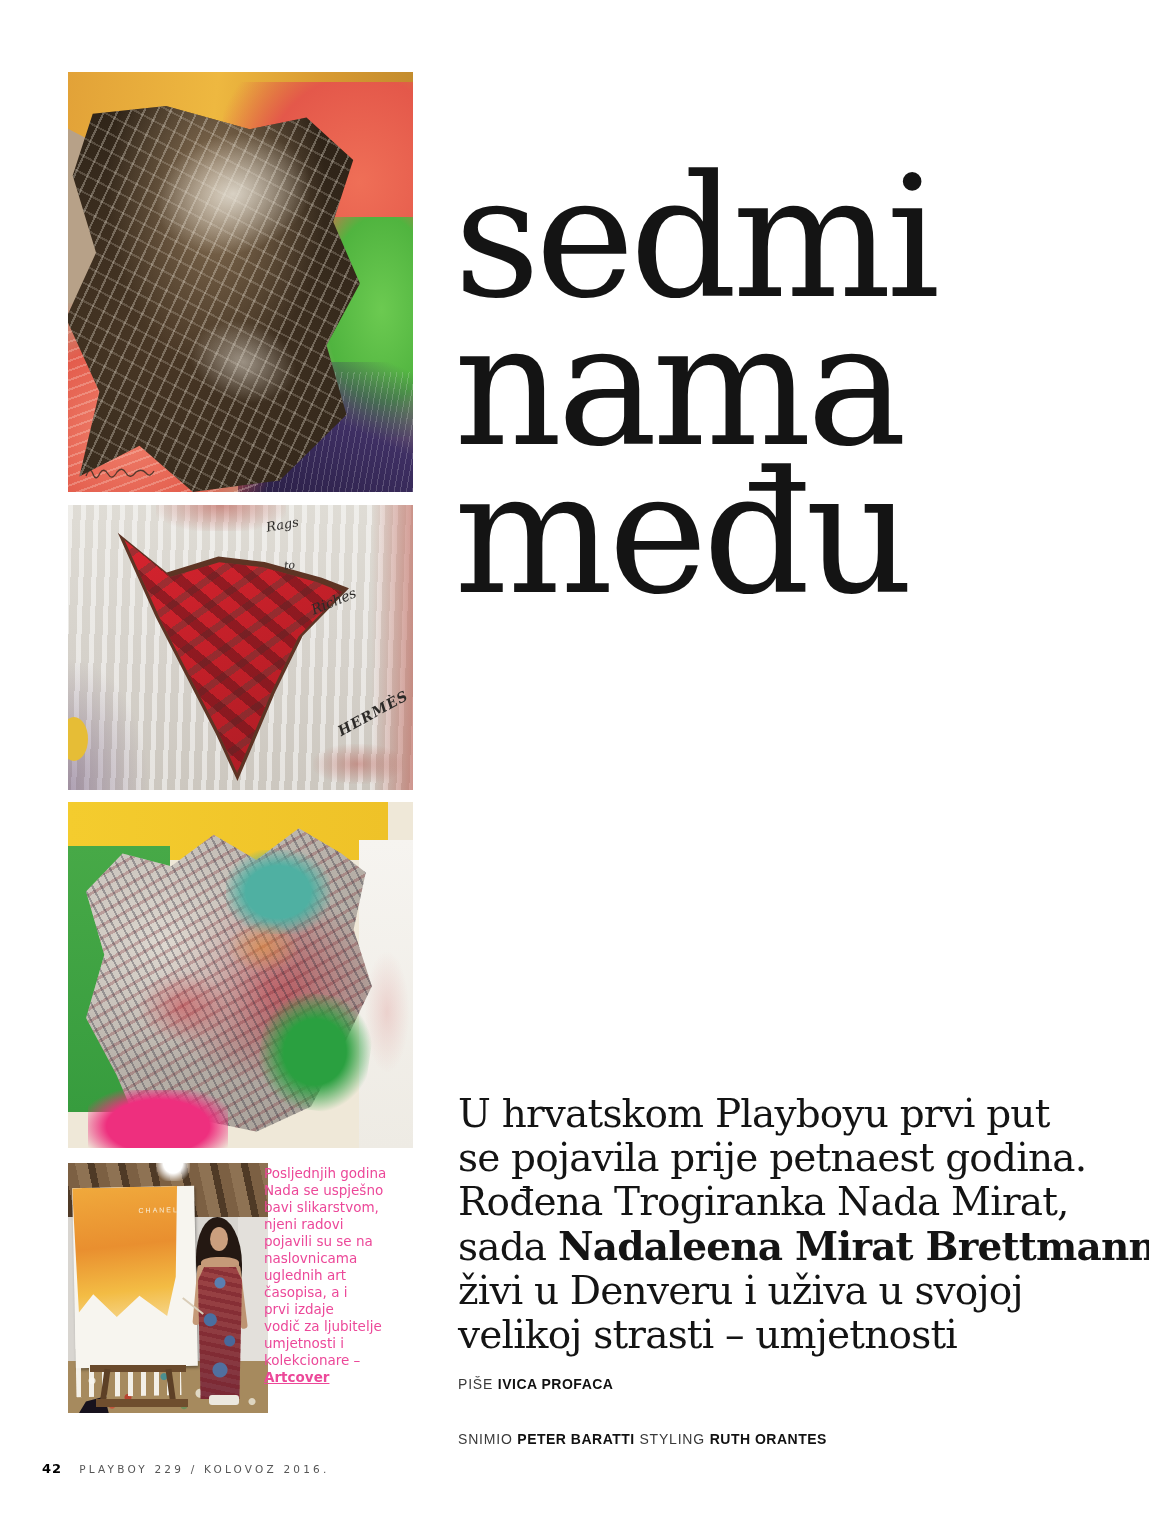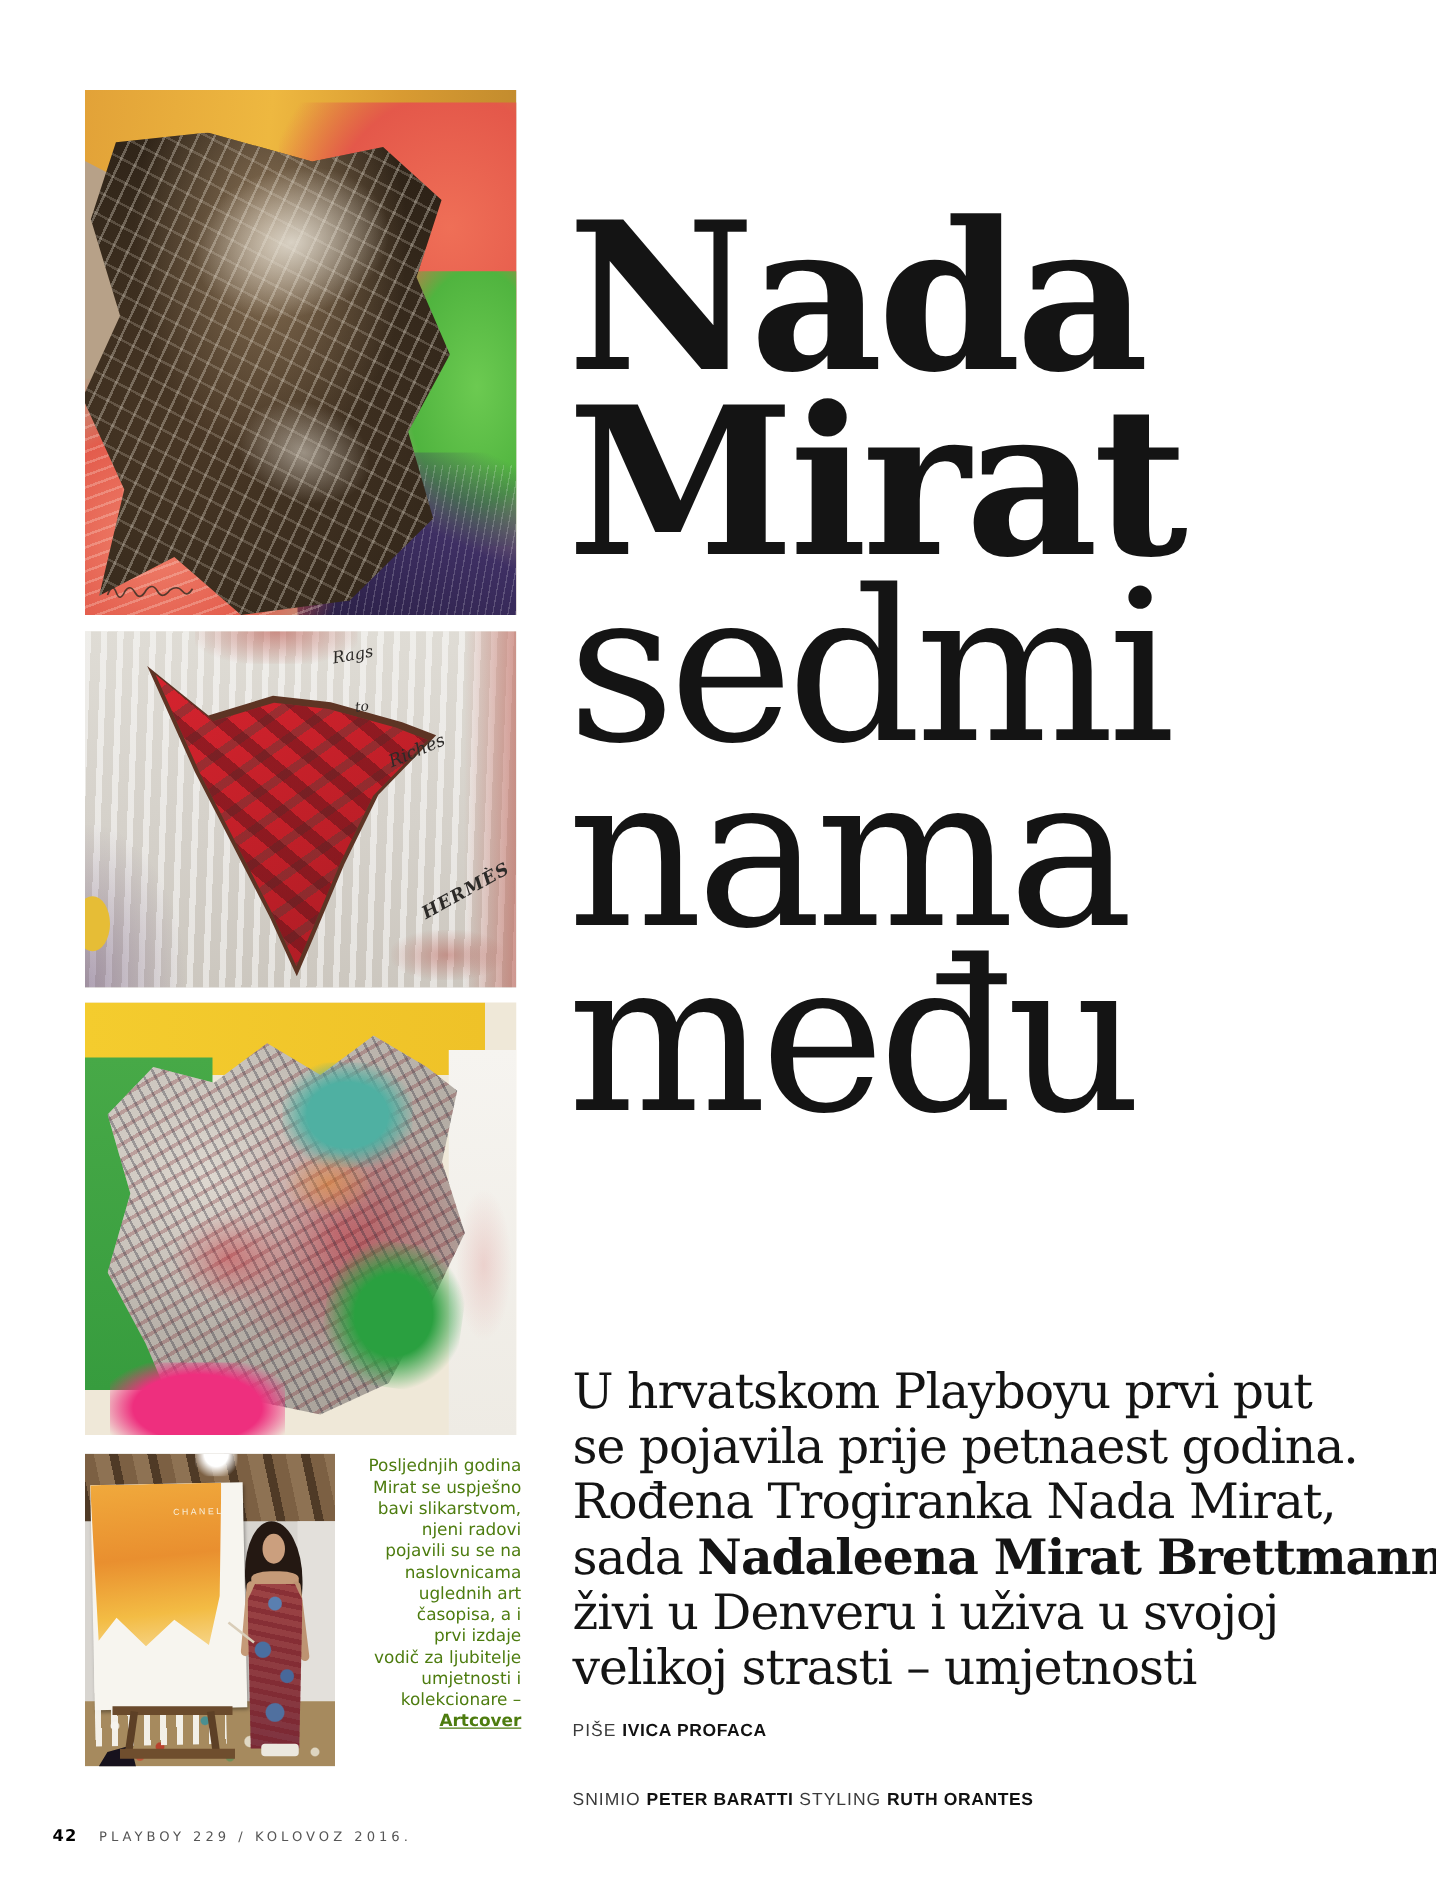--- a/index.html
+++ b/index.html
@@ -147,22 +147,22 @@
       radial-gradient(circle at 28% 40%,#4a6fa0 0 6px,rgba(0,0,0,0) 7px),
       radial-gradient(circle at 72% 56%,#48689a 0 5px,rgba(0,0,0,0) 6px),
       radial-gradient(circle at 50% 78%,#50709f 0 7px,rgba(0,0,0,0) 8px),
       repeating-linear-gradient(12deg,rgba(120,30,40,.5) 0 4px,rgba(0,0,0,0) 4px 9px),
       linear-gradient(180deg,#9c4344 0%,#8c3a40 60%,#7d3340 100%);
     clip-path:polygon(14% 0,86% 0,100% 10%,94% 100%,6% 100%,0 10%); }
   .photo .shoes { left:141px; top:232px; width:30px; height:10px; background:#ece8df; border-radius:3px; }
   .photo .brush { left:112px; top:142px; width:26px; height:2px; background:#d9cdb8; transform:rotate(38deg); }
 
   
-  .caption { position:absolute; left:289px; top:1165px; width:128px;
-    font-family:"DejaVu Sans", sans-serif; font-size:13.5px; line-height:17px; color:#4d7c0f;text-align:right; }
+  .caption { position:absolute; left:264px; top:1165px; width:128px;
+    font-family:"DejaVu Sans", sans-serif; font-size:13.5px; line-height:17px; color:#ec4899; }
   .caption .bold { font-weight:bold;text-decoration:underline; }
 
   
   .headline { position:absolute; left:454px; top:164px; font-family:"DejaVu Serif", serif;
     color:#141414; }
   .headline .hl-line { line-height:148px; white-space:nowrap; }
   .headline .hl-bold { font-size:164px; font-weight:bold; letter-spacing:-4px; }
   .headline .hl-light { font-size:168px; font-weight:normal; letter-spacing:-5px; }
 
   
@@ -253,39 +253,35 @@
     <div class="shoulders"></div>
     <div class="arm-l"></div>
     <div class="arm-r"></div>
     <div class="dress"></div>
     <div class="shoes"></div>
     <div class="brush"></div>
   </div>
 
   <div class="caption">
     <div>Posljednjih godina</div>
-    <div>Mirat se uspješno</div>
+    <div>Nada se uspješno</div>
     <div>bavi slikarstvom,</div>
     <div>njeni radovi</div>
     <div>pojavili su se na</div>
     <div>naslovnicama</div>
     <div>uglednih art</div>
     <div>časopisa, a i</div>
     <div>prvi izdaje</div>
     <div>vodič za ljubitelje</div>
     <div>umjetnosti i</div>
     <div>kolekcionare –</div>
     <div class="bold">Artcover</div>
   </div>
 
   <h1 class="headline">
-    <div class="hl-bold">
-      <div class="hl-line">Nada</div>
-      <div class="hl-line">Mirat</div>
-    </div>
     <div class="hl-light">
       <div class="hl-line">sedmi</div>
       <div class="hl-line">nama</div>
       <div class="hl-line">među</div>
     </div>
   </h1>
 
   <div class="intro">
     <div>U hrvatskom Playboyu prvi put</div>
     <div>se pojavila prije petnaest godina.</div>

